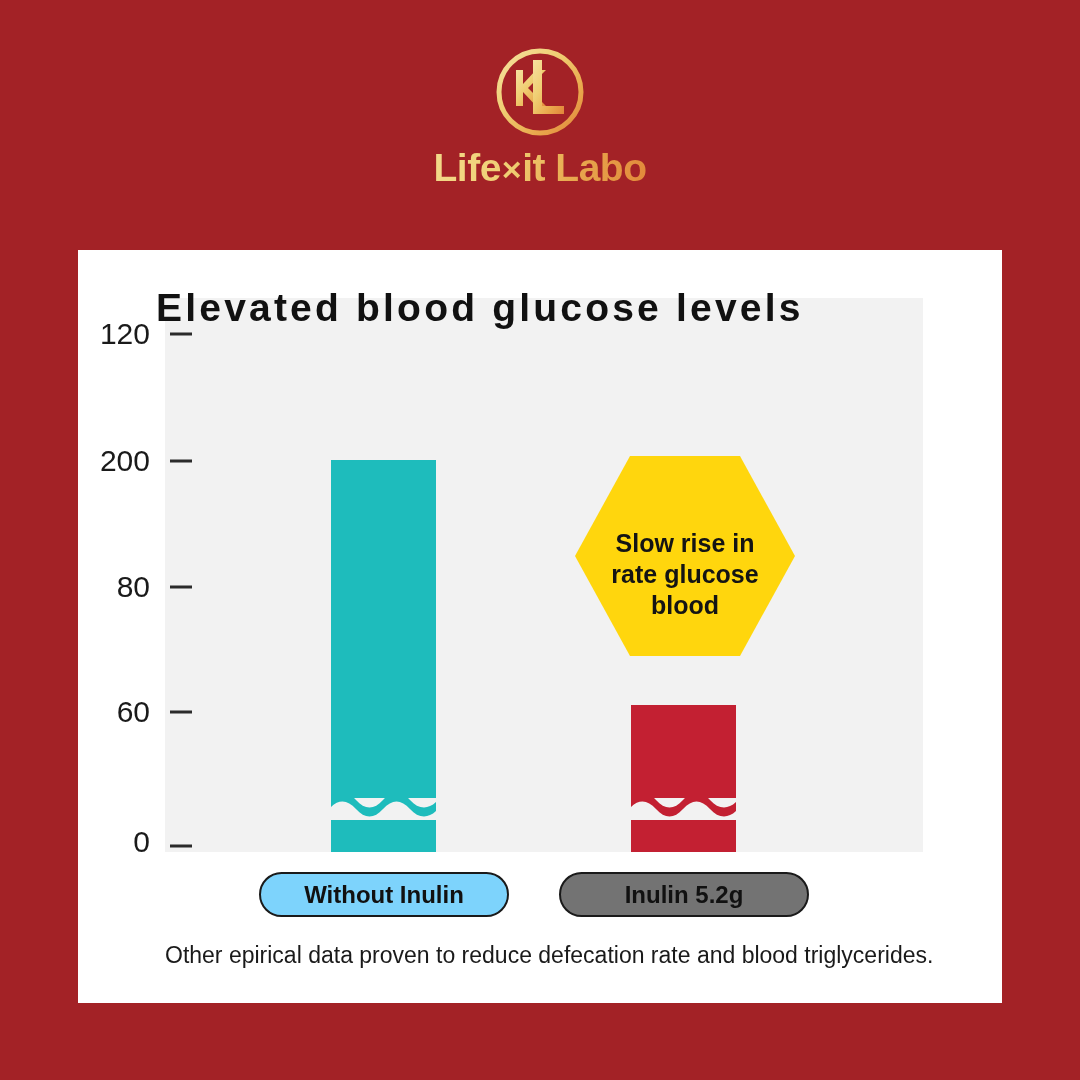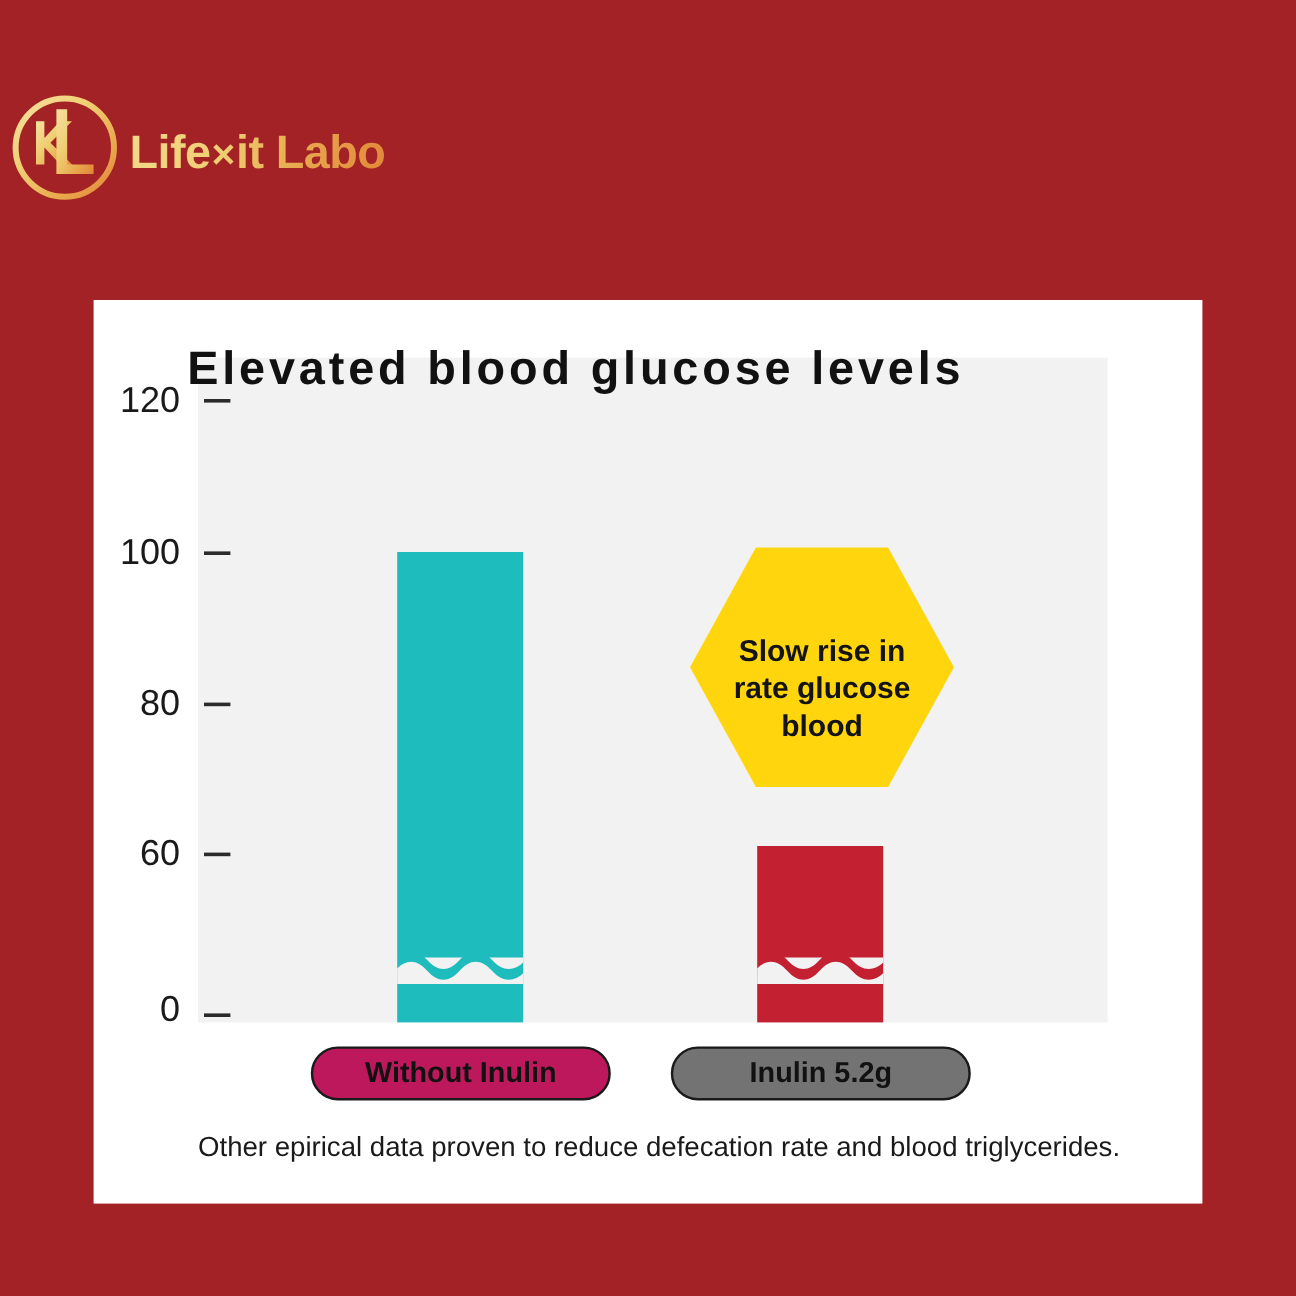--- a/index.html
+++ b/index.html
@@ -16,20 +16,21 @@
   }
 
   
   #brand-header {
     position: absolute;
     left: 0;
     top: 44px;
     width: 1080px;
     height: 160px;
     display: flex;
+    flex-direction: column;
     align-items: center;
     justify-content: flex-start;
   }
   #brand-logo-mark {
     width: 108px;
     height: 98px;
     display: block;
   }
   #brand-wordmark {
     margin-top: 6px;
@@ -152,21 +153,21 @@
     justify-content: center;
     font-size: 24px;
     font-weight: bold;
     color: #111111;
     box-sizing: border-box;
   }
   #pill-without-inulin {
     left: 181px;   
     top: 622px;    
     width: 250px;
-    background: #be185d;
+    background: #7dd3fc;
   }
   #pill-inulin {
     left: 481px;   
     top: 622px;
     width: 250px;
     background: #737373;
   }
 
   
   #chart-footnote {
@@ -204,21 +205,21 @@
 </div>
 
 <div id="chart-card">
 
   <div id="plot-area"></div>
 
   <div id="chart-title">Elevated blood glucose levels</div>
 
   <div id="y-axis-labels">
     <div class="y-tick-label" style="top:84px;">120</div>
-    <div class="y-tick-label" style="top:211px;">100</div>
+    <div class="y-tick-label" style="top:211px;">200</div>
     <div class="y-tick-label" style="top:337px;margin-left:45px;">80</div>
     <div class="y-tick-label" style="top:462px;">60</div>
     <div class="y-tick-label" style="top:592px;">0</div>
 
     <div class="y-tick-mark" style="top:84px;"></div>
     <div class="y-tick-mark" style="top:211px;"></div>
     <div class="y-tick-mark" style="top:337px;"></div>
     <div class="y-tick-mark" style="top:462px;"></div>
     <div class="y-tick-mark" style="top:596px;"></div>
   </div>

